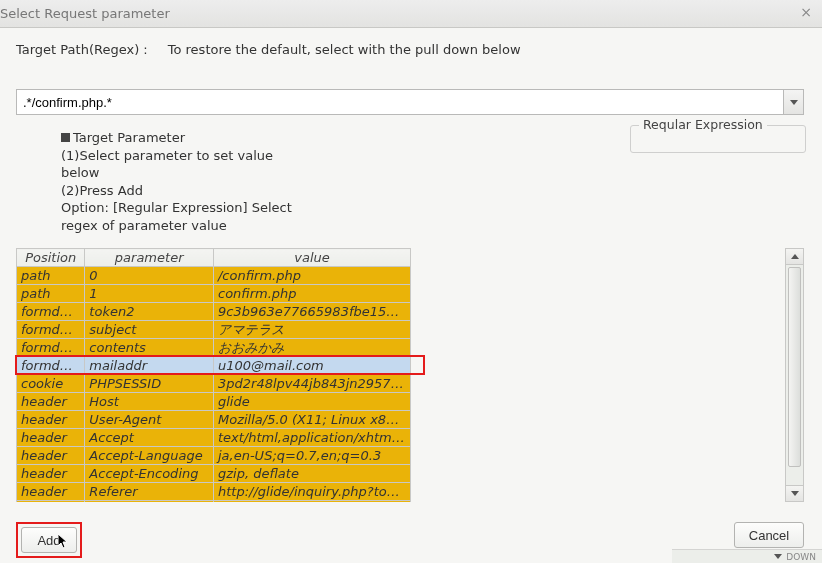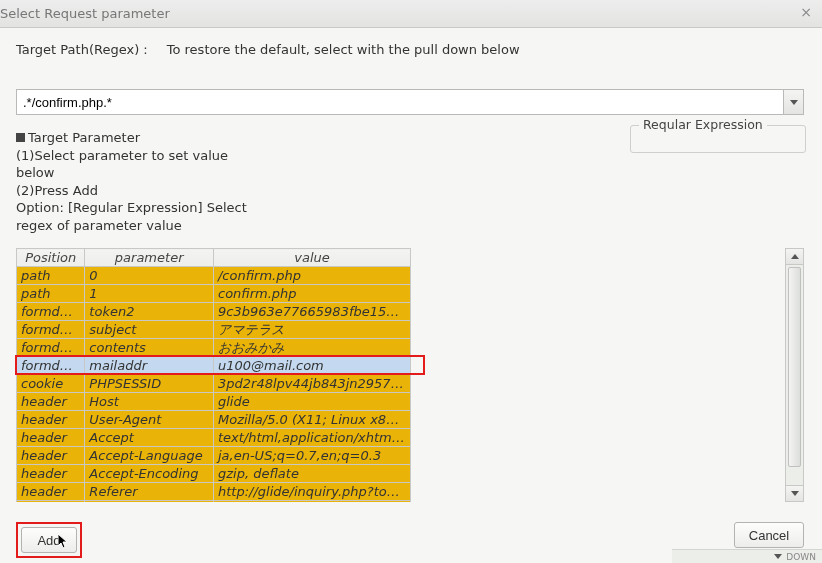--- a/index.html
+++ b/index.html
@@ -32,21 +32,21 @@
     line-height: 16px;
     text-align: center;
     cursor: pointer;
   }
   .content {
     padding: 14px 16px 10px 16px;
   }
   .label-row {
     display: flex;
     align-items: center;
-    gap: 19px;
+    gap: 12px;
     margin-bottom: 6px;
   }
   .combo {
     display: flex;
     width: 788px;
     height: 26px;
     border: 1px solid #b9b9b8;
     background: #fff;
     margin-bottom: 14px;
     margin-top: 32px;
@@ -73,21 +73,21 @@
     border-left: 4px solid transparent;
     border-right: 4px solid transparent;
     border-top: 5px solid #555;
   }
   .mid-row {
     display: flex;
     justify-content: space-between;
     align-items: flex-start;
     margin-bottom: 14px;
   }
-  .instructions { line-height: 1.35; }
+  .instructions { line-height: 1.35; margin-left: 45px; }
   .sq {
     display: inline-block;
     width: 9px; height: 9px;
     background: #444;
     margin-right: 3px;
     vertical-align: baseline;
   }
   .re-group {
     border: 1px solid #cfcfce;
     border-radius: 3px;
@@ -236,21 +236,21 @@
 
 <div class="titlebar">
   <span>Select Request parameter</span>
   <span class="close">×</span>
 </div>
 
 <div class="content rel">
 
   <div class="label-row">
     <span>Target Path(Regex) :</span>
-    <span style="">To restore the default, select with the pull down below</span>
+    <span style="margin-left:8px;">To restore the default, select with the pull down below</span>
   </div>
 
   <div class="combo">
     <input type="text" value=".*/confirm.php.*" style="">
     <div class="drop">
       <span class="tri-down"></span>
     </div>
   </div>
 
   <div class="mid-row">

